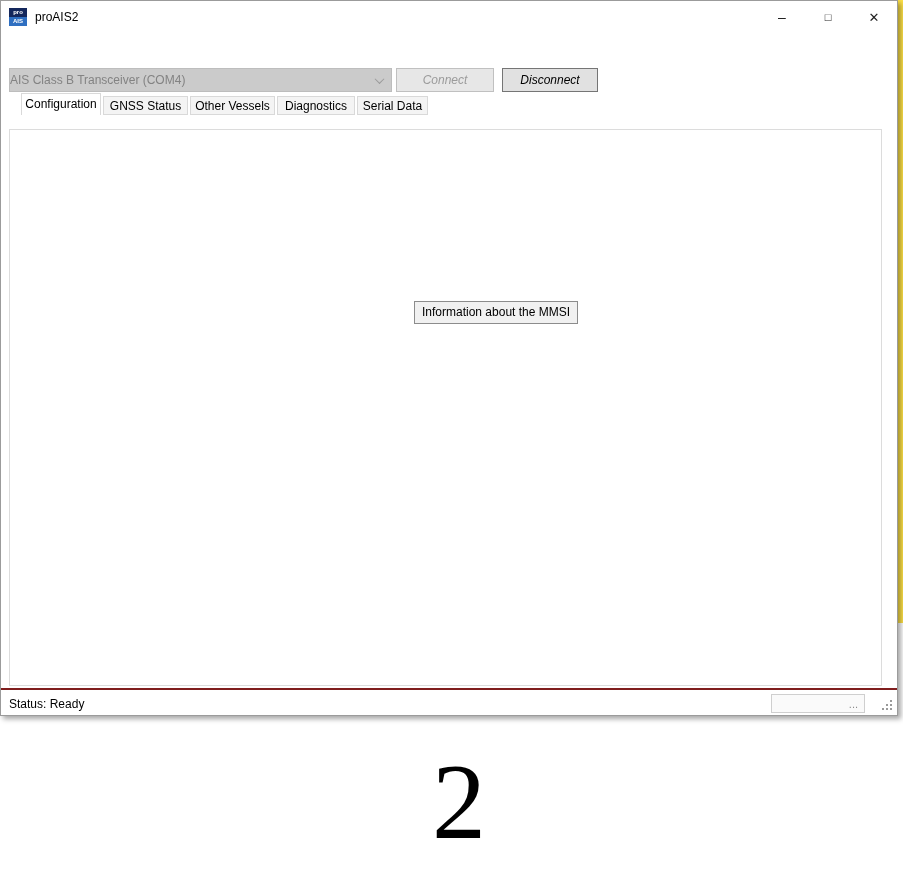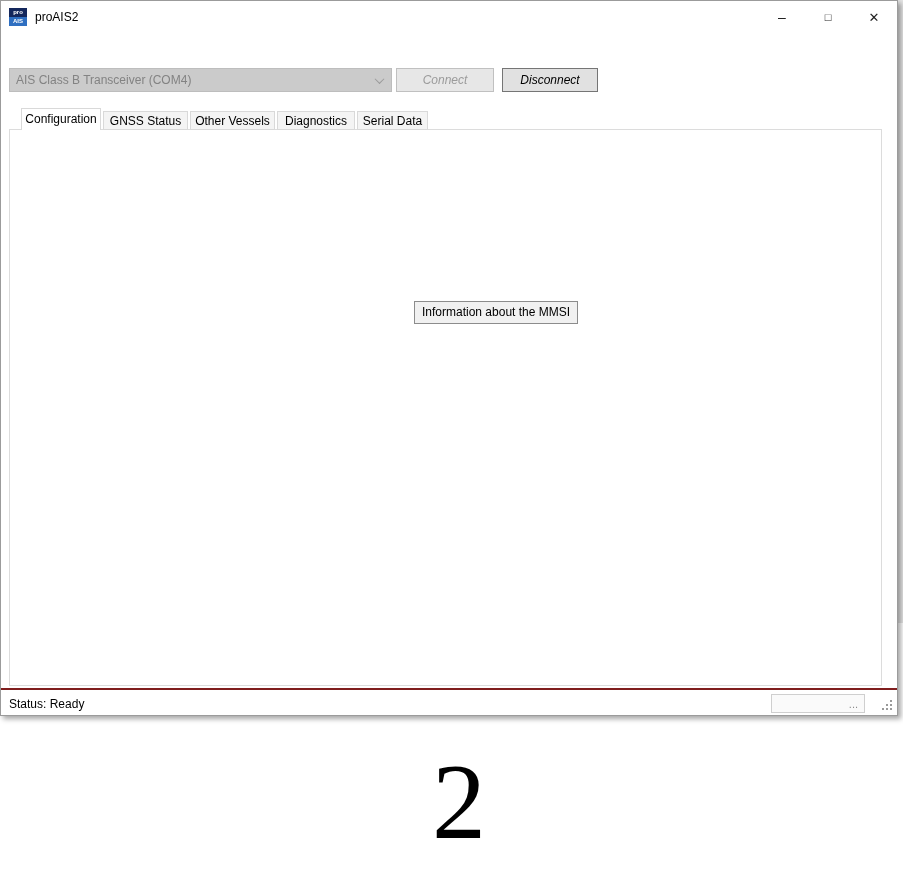--- a/index.html
+++ b/index.html
@@ -1,19 +1,19 @@
 <!DOCTYPE html>
 <html><head>
 <meta charset="utf-8">
 <style>
   * { margin:0; padding:0; box-sizing:border-box; }
   html,body { width:903px; height:877px; background:#fff; overflow:hidden; }
   body { font-family:"Liberation Sans", sans-serif; font-size:12px; color:#000; }
   .abs { position:absolute; }
-  .stage { position:relative; width:903px; height:623px; background:#e5e5e5; }
+  .stage { position:relative; width:903px; height:623px; background:#fde047; }
 
   
   .win { position:absolute; left:0; top:0; width:898px; height:716px; background:#fff;
          border:1px solid #9b9b9b; box-shadow:3px 3px 5px rgba(0,0,0,.35); }
   .titlebar { position:absolute; left:0; top:0; width:100%; height:32px; background:#fff; }
   .app-icon { position:absolute; left:8px; top:7px; width:18px; height:18px; display:flex; flex-direction:column; }
   .app-icon span { display:block; color:#fff; font-size:6px; line-height:9px; text-align:center; font-weight:bold; }
   .ic-top { background:#14275c; }
   .ic-bot { background:#2f6fc1; }
   .title { position:absolute; left:34px; top:0; line-height:32px; font-size:12px; }
@@ -24,41 +24,41 @@
   .wbtn.cls { font-size:13px; }
 
   .menubar { position:absolute; left:1px; top:32px; height:26px; display:flex; }
   .menu-item { padding:0 9px; line-height:26px; }
 
   
   .btn { position:absolute; height:24px; background:#e1e1e1; border:1px solid #757575;
          display:flex; align-items:center; justify-content:center; font-size:12px;font-style:italic; }
   .btn.disabled { color:#9b9b9b; border-color:#c0c0c0; background:#e7e7e7; }
   .combo { position:absolute; background:#e9e9e9; border:1px solid #a5a5a5; display:flex;
-           align-items:center; padding-left:6px; font-size:12px; }
+           align-items:center; font-size:12px; }
   .combo.disabled { background:#cbcbcb; color:#838383; border-color:#bdbdbd; }
   .arr { margin-left:auto; width:24px; align-self:stretch; display:flex; align-items:center; justify-content:center; }
   .chev { width:7px; height:7px; border-right:1px solid #4b4b4b; border-bottom:1px solid #4b4b4b;
           transform:rotate(45deg) translate(-1px,-1px); }
   .disabled .chev { border-color:#9a9a9a; }
   .tb { position:absolute; background:#fff; border:1px solid #848484; display:flex;
         align-items:center; padding:0 4px; font-size:12px; }
   .tb.focus { border-color:#0078d7; }
   .blur { display:inline-block; height:11px; background:#a9a9a9; filter:blur(1.6px);
           border-radius:2px; margin:0 3px; }
   .lbl { position:absolute; font-size:12px; line-height:14px; white-space:nowrap; }
   .grp { position:absolute; border:1px solid #d5d5d5; background:#fff; }
 
   .checkbox { position:relative; width:13px; height:13px; border:1px solid #4d4d4d; background:#fff; flex:none; }
   .checkbox.checked::after { content:"✓"; position:absolute; left:0px; top:-3px; font-size:13px; font-weight:bold; color:#1a1a1a; }
   .radio { width:13px; height:13px; border:1px solid #4d4d4d; border-radius:50%; background:#fff; flex:none; }
   .row { position:absolute; display:flex; align-items:flex-start; gap:6px; font-size:12px; line-height:14px; }
 
   
-  .tabs { position:absolute; left:20px; top:107px; height:22px; display:flex; align-items:flex-end; z-index:3; }
+  .tabs { position:absolute; left:20px; top:92px; height:22px; display:flex; align-items:flex-end; z-index:3; }
   .tab { height:19px; line-height:18px; text-align:center; background:#f4f4f4;
          border:1px solid #d9d9d9; margin-right:2px; font-size:12px; }
   .tab.active { height:22px; line-height:21px; background:#fff; border-bottom:none; }
   .panel { position:absolute; left:8px; top:128px; width:873px; height:557px;
            border:1px solid #dcdcdc; background:#fff; z-index:1; }
 
   
   .spin { position:absolute; width:37px; height:21px; border:1px solid #7a7a7a; background:#fff; display:flex; }
   .spin-val { flex:1; font-size:11px; padding:3px 0 0 4px; }
   .spin-btns { width:13px; display:flex; flex-direction:column; border-left:1px solid #adadad; }

